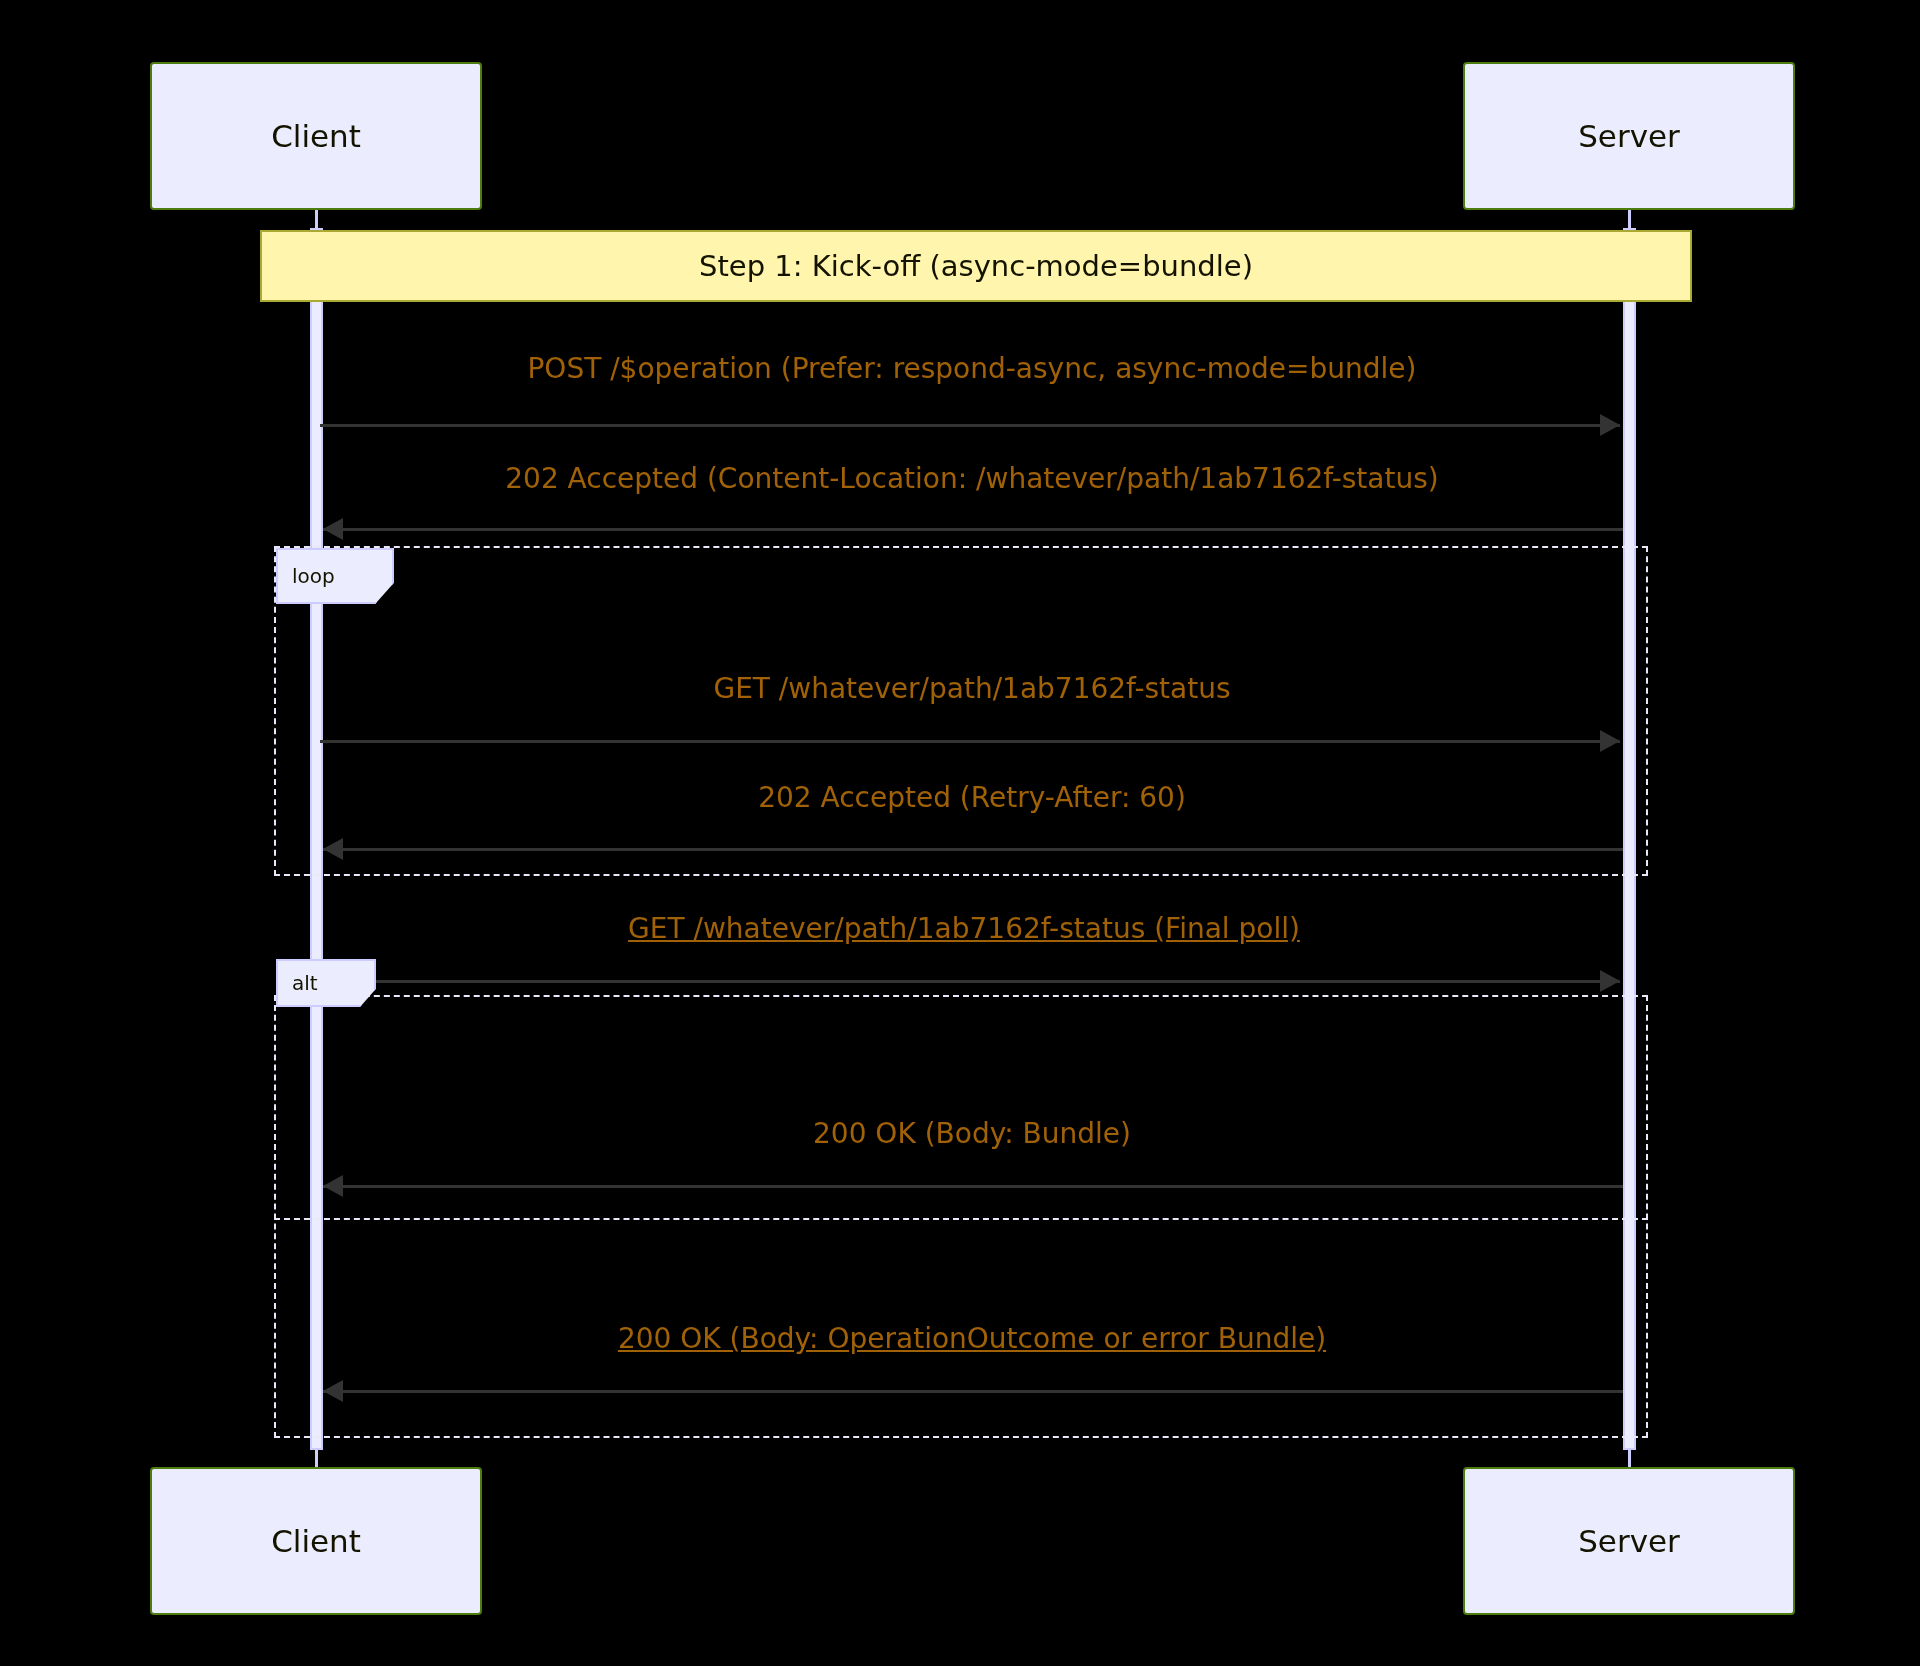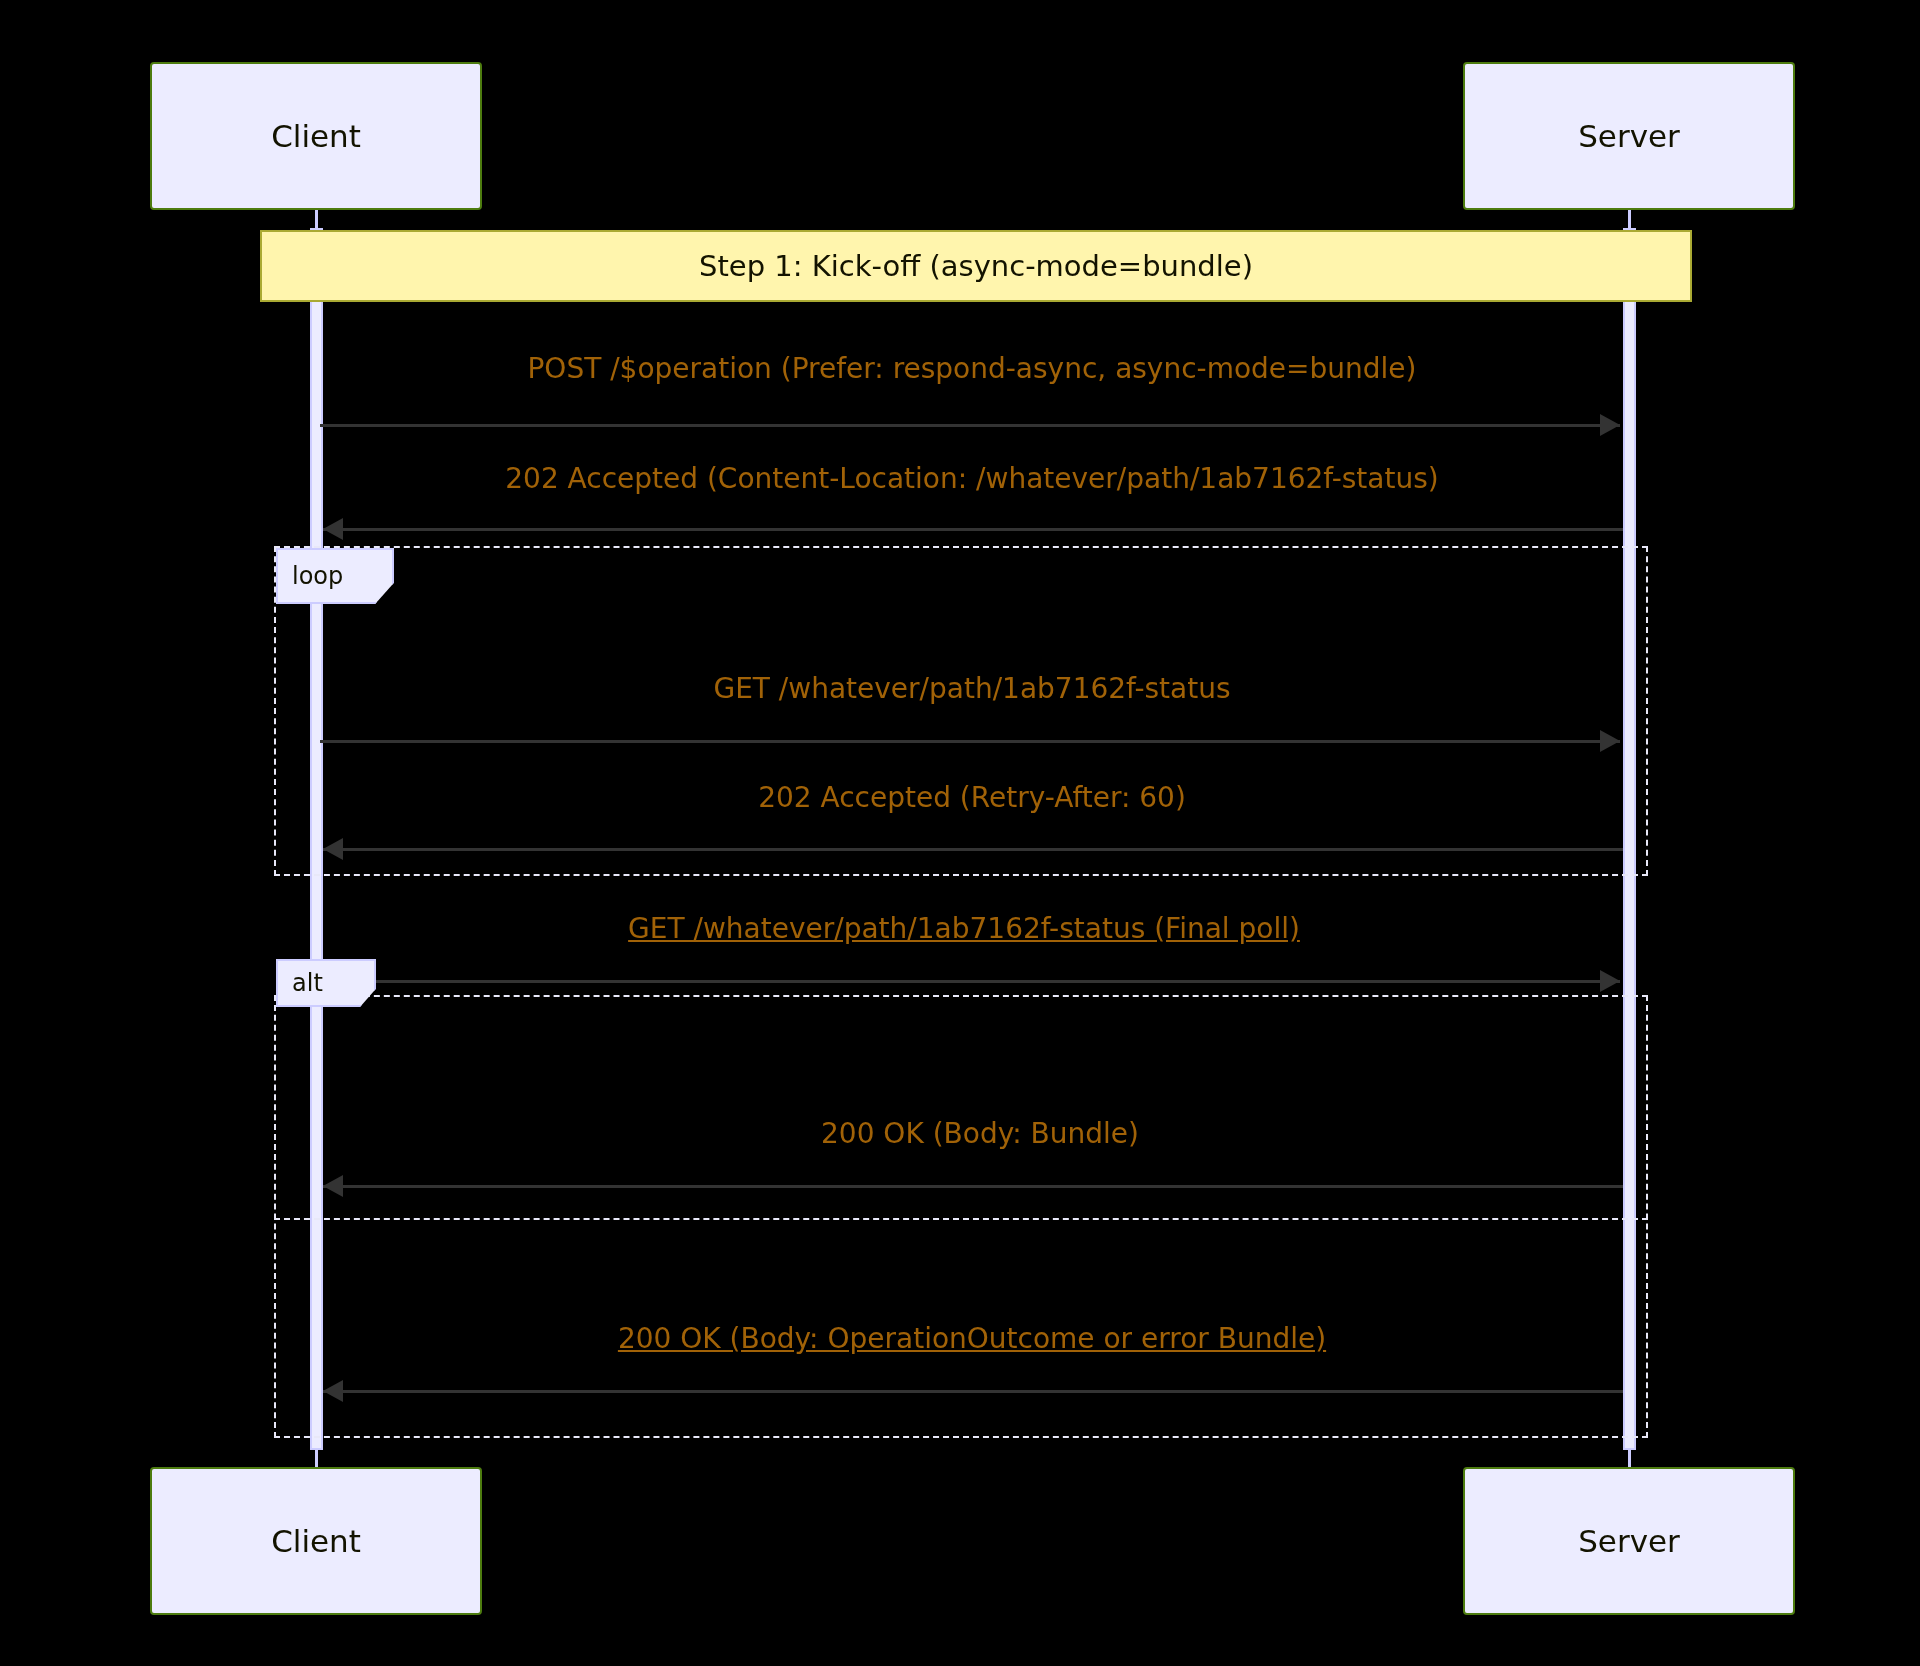--- a/index.html
+++ b/index.html
@@ -77,21 +77,21 @@
     position: absolute;
     height: 0;
     border-top: 2px dashed #E8E8F8;
   }
   .fragment-label {
     position: absolute;
     background: #ECECFF;
     border: 2px solid #CCCCFF;
     box-sizing: border-box;
     color: #131300;
-    font-size: 24px;
+    font-size: 20px;
     font-family: "DejaVu Sans", "Liberation Sans", sans-serif;
     display: flex;
     align-items: center;
     padding-left: 14px;
     padding-right: 26px;
     -webkit-clip-path: polygon(0 0, 100% 0, 100% 62%, 84% 100%, 0 100%);
     clip-path: polygon(0 0, 100% 0, 100% 62%, 84% 100%, 0 100%);
   }
 
   
@@ -171,21 +171,21 @@
   <div class="msg-label" style="left:964px; top:912px;text-decoration:underline;">GET /whatever/path/1ab7162f-status (Final poll)</div>
   <div class="msg-line" style="left:320px; top:980px; width:1300px;"></div>
   <div class="msg-arrow right" style="left:1600px; top:970px;"></div>
 
   <div class="fragment" style="left:274px; top:995px; width:1374px; height:443px;"></div>
   <div class="fragment-label" style="left:276px; top:959px; width:100px; height:48px;">
     <span>alt</span>
   </div>
   <div class="fragment-divider" style="left:274px; top:1218px; width:1374px;"></div>
 
-  <div class="msg-label" style="left:972px; top:1117px;margin-left:8px;">200 OK (Body: Bundle)</div>
+  <div class="msg-label" style="left:972px; top:1117px;">200 OK (Body: Bundle)</div>
   <div class="msg-line" style="left:323px; top:1185px; width:1300px;"></div>
   <div class="msg-arrow left" style="left:323px; top:1175px;"></div>
 
   <div class="msg-label" style="left:972px; top:1322px;text-decoration:underline;">200 OK (Body: OperationOutcome or error Bundle)</div>
   <div class="msg-line" style="left:323px; top:1390px; width:1300px;"></div>
   <div class="msg-arrow left" style="left:323px; top:1380px;"></div>
 
   <div class="actor-box" style="left:150px; top:1467px; width:332px; height:148px;">
     <span>Client</span>
   </div>

